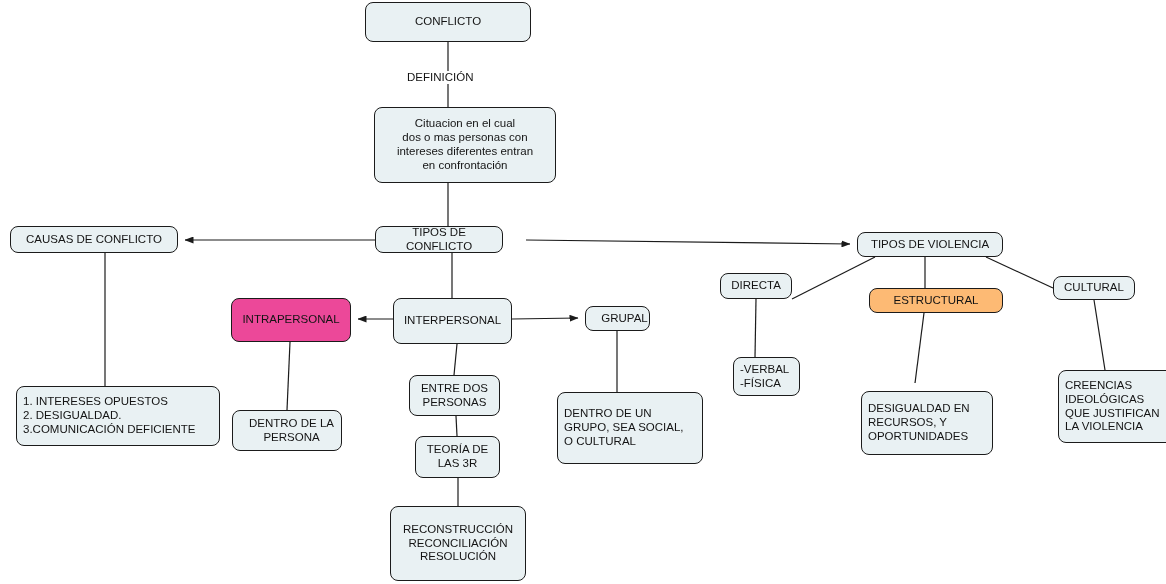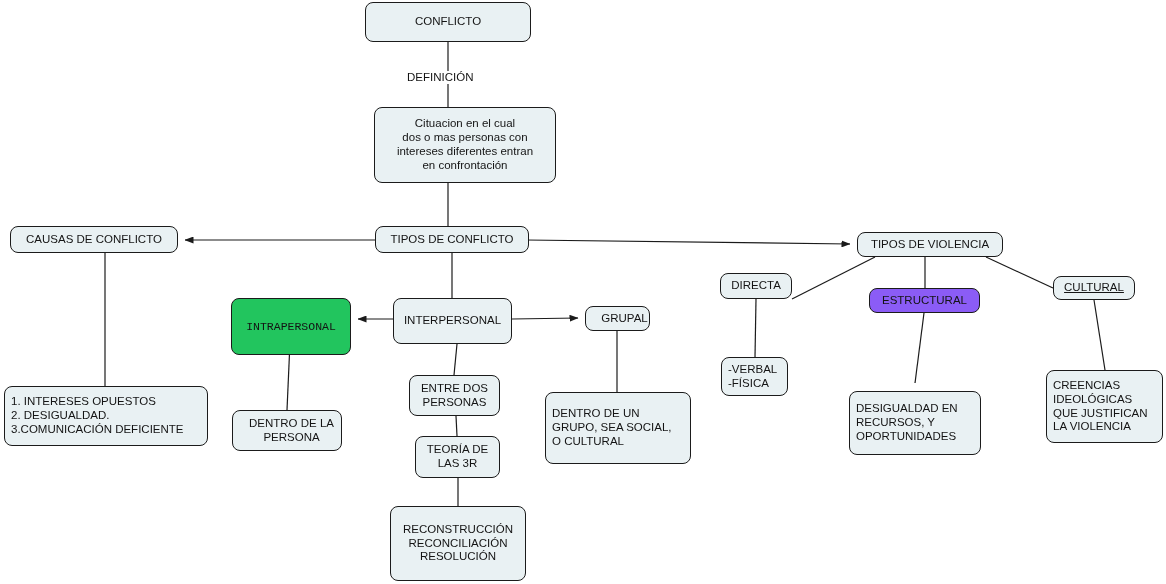--- a/index.html
+++ b/index.html
@@ -38,20 +38,21 @@
     font-size: 11.5px;
     line-height: 13.8px;
     text-align: center;
     white-space: pre-line;
     padding: 2px 6px;
     z-index: 2;
   }
   .node.align-left {
     justify-content: flex-start;
     text-align: left;
+    margin-left: 12px;
   }
   .edge-label {
     position: absolute;
     color: #141414;
     font-size: 11.5px;
     line-height: 13px;
     white-space: nowrap;
     background: #ffffff;
     padding: 0 3px;
     z-index: 3;
@@ -88,44 +89,44 @@
         <polyline points="924,313 915,383" fill="none" stroke="#1b1b1b" stroke-width="1.2"></polyline>
         <polyline points="1094,300 1105,370" fill="none" stroke="#1b1b1b" stroke-width="1.2"></polyline>
       </g>
   </svg>
   <div id="node-layer">
       <div class="node" style="left: 365px; top: 2px; width: 166px; height: 40px; background: rgb(233, 241, 243); border-color: rgb(27, 27, 27); color: rgb(20, 20, 20);">CONFLICTO</div>
       <div class="node" style="left: 374px; top: 107px; width: 182px; height: 76px; background: rgb(233, 241, 243); border-color: rgb(27, 27, 27); color: rgb(20, 20, 20);">Cituacion en el cual
 dos o mas personas con
 intereses diferentes entran
 en confrontación</div>
-      <div class="node" style="left: 375px; top: 226px; width: 154px; height: 27px; background: rgb(233, 241, 243); border-color: rgb(27, 27, 27); color: rgb(20, 20, 20);">TIPOS DE CONFLICTO</div>
+      <div class="node" style="left: 375px; top: 226px; width: 128px; height: 27px; background: rgb(233, 241, 243); border-color: rgb(27, 27, 27); color: rgb(20, 20, 20);">TIPOS DE CONFLICTO</div>
       <div class="node" style="left: 10px; top: 226px; width: 168px; height: 27px; background: rgb(233, 241, 243); border-color: rgb(27, 27, 27); color: rgb(20, 20, 20);">CAUSAS DE CONFLICTO</div>
       <div class="node align-left" style="left: 4px; top: 386px; width: 204px; height: 60px; background: rgb(233, 241, 243); border-color: rgb(27, 27, 27); color: rgb(20, 20, 20);">1. INTERESES OPUESTOS
 2. DESIGUALDAD.
 3.COMUNICACIÓN DEFICIENTE</div>
-      <div class="node" style="left: 231px; top: 298px; width: 120px; height: 57px; background: #22c55e; border-color: rgb(27, 27, 27); color: rgb(20, 20, 20); font-family: Liberation Mono, monospace;">INTRAPERSONAL</div>
+      <div class="node" style="left: 231px; top: 298px; width: 120px; height: 44px; background: #ec4899; border-color: rgb(27, 27, 27); color: rgb(20, 20, 20);">INTRAPERSONAL</div>
       <div class="node" style="left: 393px; top: 298px; width: 119px; height: 46px; background: rgb(233, 241, 243); border-color: rgb(27, 27, 27); color: rgb(20, 20, 20);">INTERPERSONAL</div>
       <div class="node" style="left: 585px; top: 306px; width: 65px; height: 25px; background: rgb(233, 241, 243); border-color: rgb(27, 27, 27); color: rgb(20, 20, 20); padding-left: 20px;">GRUPAL</div>
       <div class="node" style="left: 232px; top: 410px; width: 110px; height: 41px; background: rgb(233, 241, 243); border-color: rgb(27, 27, 27); color: rgb(20, 20, 20); padding-left: 15px;">DENTRO DE LA
 PERSONA</div>
       <div class="node" style="left: 409px; top: 375px; width: 91px; height: 41px; background: rgb(233, 241, 243); border-color: rgb(27, 27, 27); color: rgb(20, 20, 20);">ENTRE DOS
 PERSONAS</div>
       <div class="node" style="left: 415px; top: 436px; width: 85px; height: 42px; background: rgb(233, 241, 243); border-color: rgb(27, 27, 27); color: rgb(20, 20, 20);">TEORÍA DE
 LAS 3R</div>
       <div class="node" style="left: 390px; top: 506px; width: 136px; height: 75px; background: rgb(233, 241, 243); border-color: rgb(27, 27, 27); color: rgb(20, 20, 20);">RECONSTRUCCIÓN
 RECONCILIACIÓN
 RESOLUCIÓN</div>
       <div class="node align-left" style="left: 545px; top: 392px; width: 146px; height: 72px; background: rgb(233, 241, 243); border-color: rgb(27, 27, 27); color: rgb(20, 20, 20);">DENTRO DE UN
 GRUPO, SEA SOCIAL,
 O CULTURAL</div>
       <div class="node" style="left: 857px; top: 232px; width: 146px; height: 25px; background: rgb(233, 241, 243); border-color: rgb(27, 27, 27); color: rgb(20, 20, 20);">TIPOS DE VIOLENCIA</div>
       <div class="node" style="left: 720px; top: 273px; width: 72px; height: 26px; background: rgb(233, 241, 243); border-color: rgb(27, 27, 27); color: rgb(20, 20, 20);">DIRECTA</div>
-      <div class="node" style="left: 869px; top: 288px; width: 111px; height: 25px; background: #8b5cf6; border-color: rgb(27, 27, 27); color: rgb(20, 20, 20);">ESTRUCTURAL</div>
-      <div class="node" style="left: 1053px; top: 276px; width: 82px; height: 24px; background: rgb(233, 241, 243); border-color: rgb(27, 27, 27); color: rgb(20, 20, 20); text-decoration: underline;">CULTURAL</div>
+      <div class="node" style="left: 869px; top: 288px; width: 134px; height: 25px; background: #fdba74; border-color: rgb(27, 27, 27); color: rgb(20, 20, 20);">ESTRUCTURAL</div>
+      <div class="node" style="left: 1053px; top: 276px; width: 82px; height: 24px; background: rgb(233, 241, 243); border-color: rgb(27, 27, 27); color: rgb(20, 20, 20);">CULTURAL</div>
       <div class="node align-left" style="left: 721px; top: 357px; width: 67px; height: 39px; background: rgb(233, 241, 243); border-color: rgb(27, 27, 27); color: rgb(20, 20, 20);">-VERBAL
 -FÍSICA</div>
       <div class="node align-left" style="left: 849px; top: 391px; width: 132px; height: 64px; background: rgb(233, 241, 243); border-color: rgb(27, 27, 27); color: rgb(20, 20, 20);">DESIGUALDAD EN
 RECURSOS, Y
 OPORTUNIDADES</div>
       <div class="node align-left" style="left: 1046px; top: 370px; width: 117px; height: 73px; background: rgb(233, 241, 243); border-color: rgb(27, 27, 27); color: rgb(20, 20, 20);">CREENCIAS
 IDEOLÓGICAS
 QUE JUSTIFICAN
 LA VIOLENCIA</div>
     </div>

